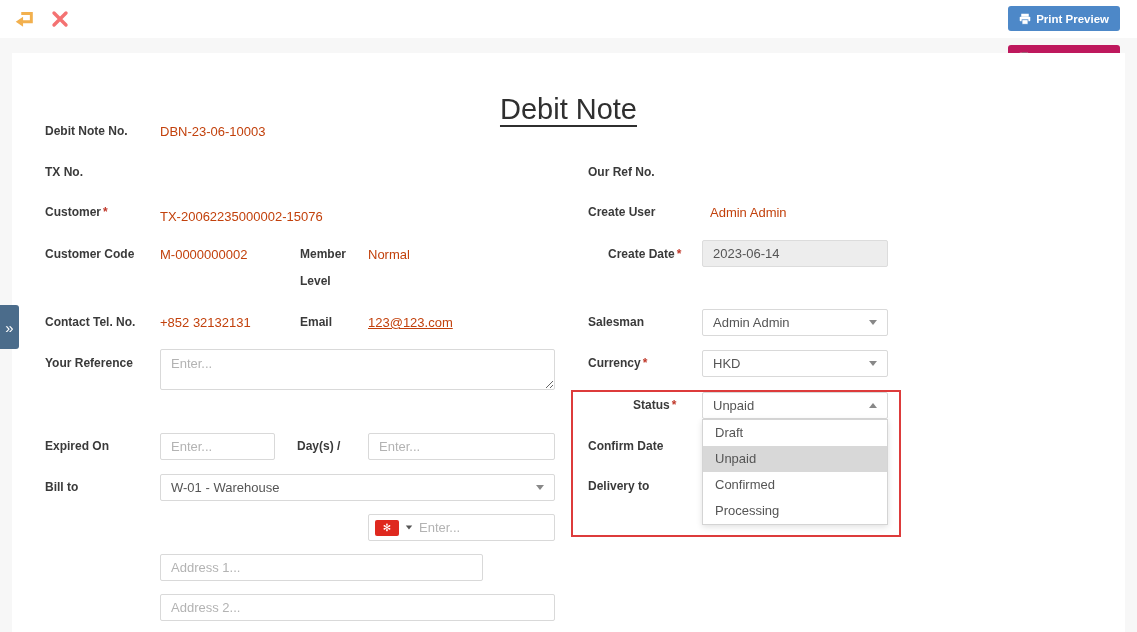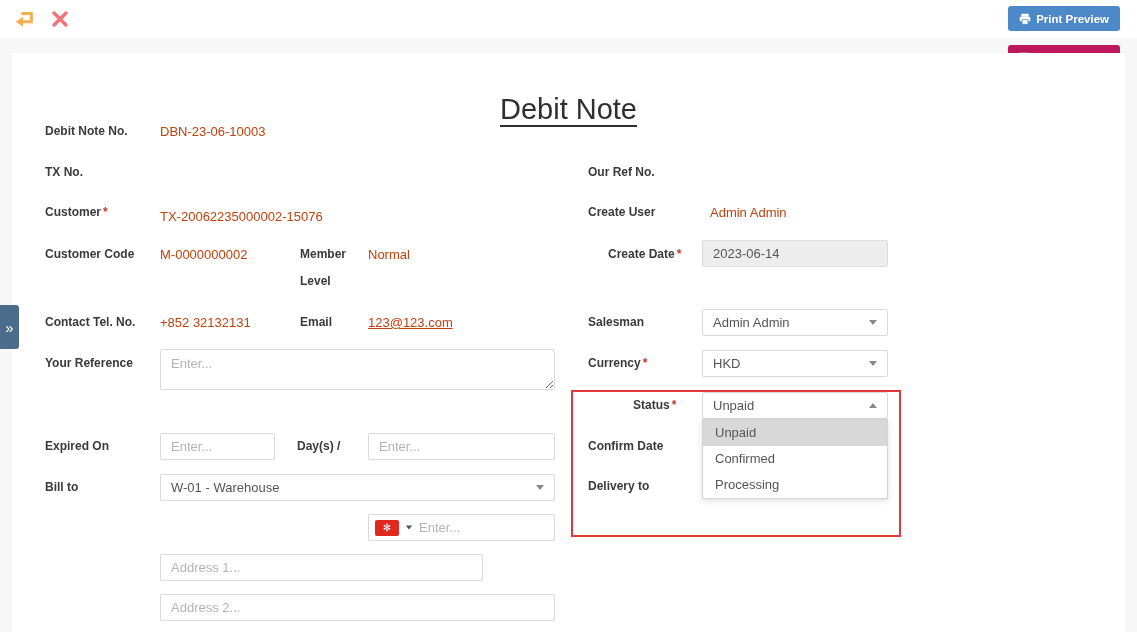--- a/index.html
+++ b/index.html
@@ -265,19 +265,20 @@
   </div>
 
   <div class="lbl" style="left:576px; top:380px;">
     <span>Confirm Date</span>
   </div>
   <div class="lbl" style="left:576px; top:420px;">
     <span>Delivery to</span>
   </div>
 
   <div class="menu" style="left:690px; top:366px; width:186px;">
+      <div class="option">Draft</div>
       <div class="option selected">Unpaid</div>
       <div class="option">Confirmed</div>
       <div class="option">Processing</div>
     </div>
 
   <div class="red-box" style="left:559px; top:337px; width:330px; height:147px;"></div>
 </div>
 
 </body></html>

